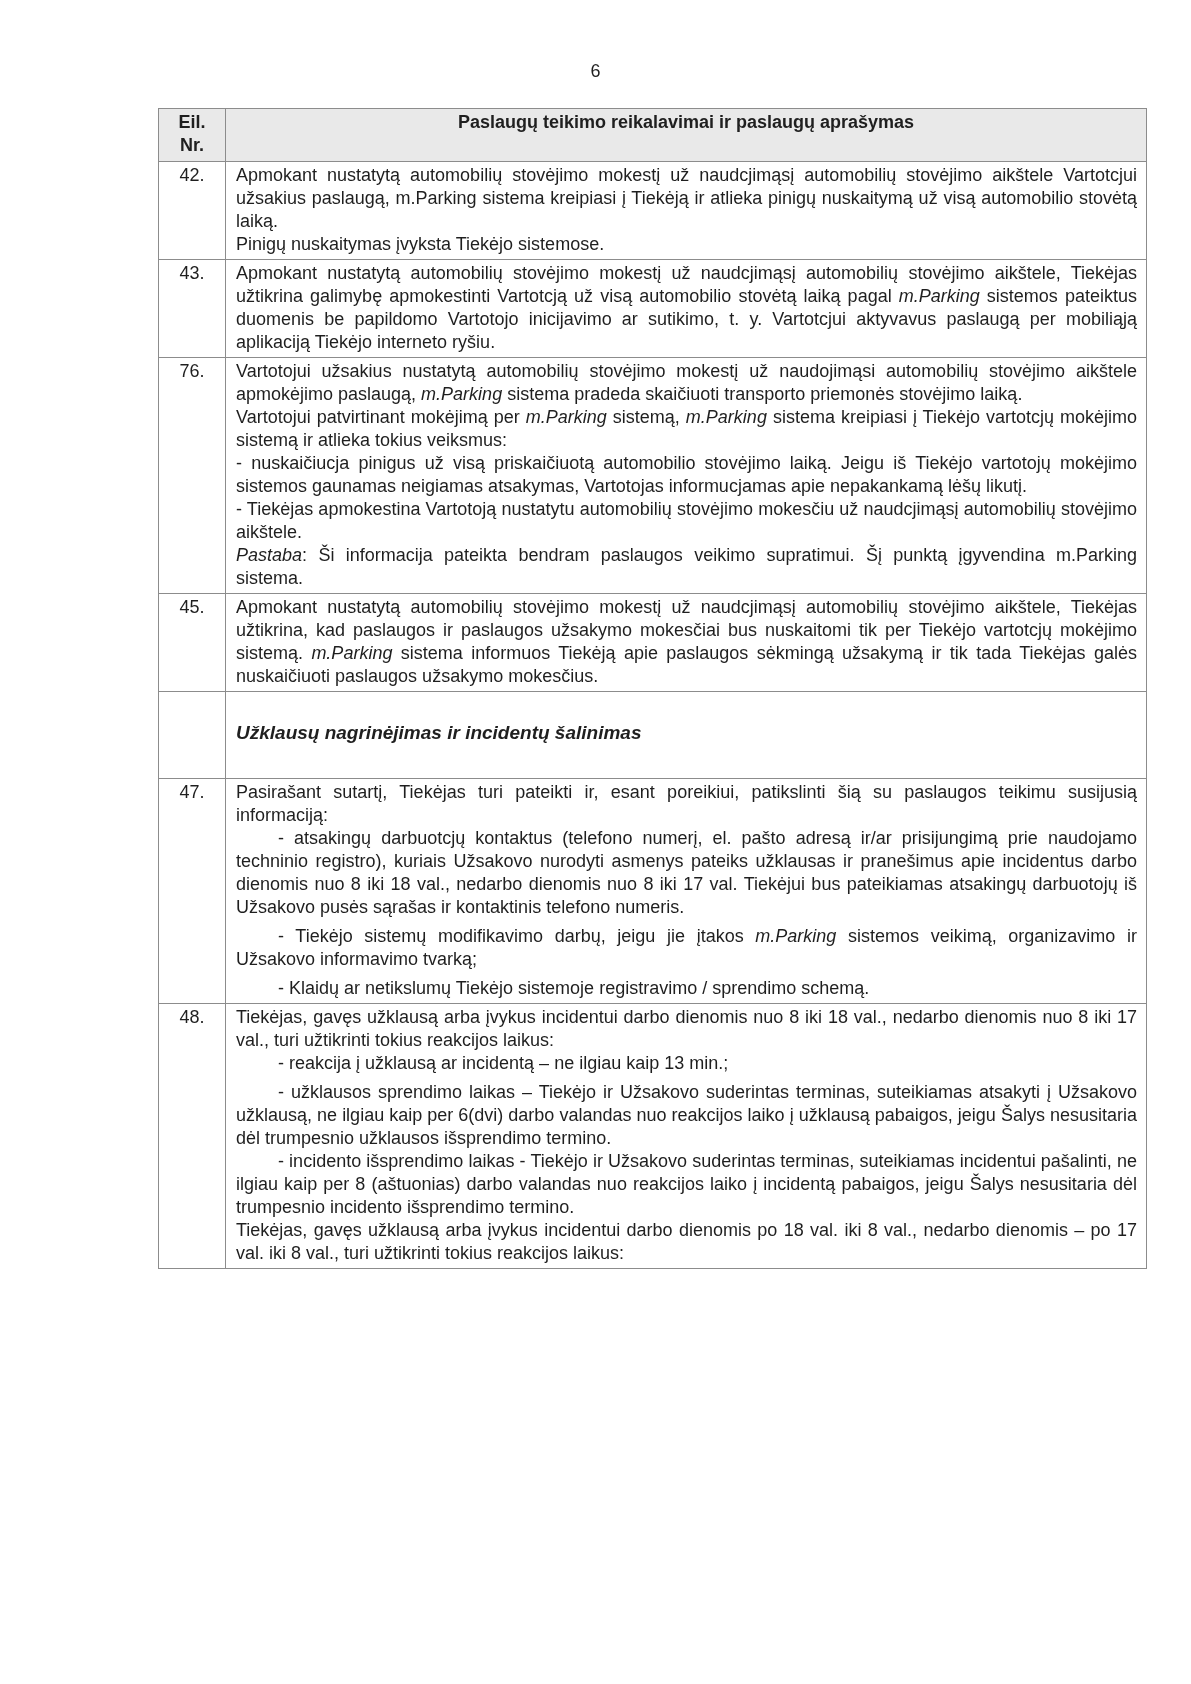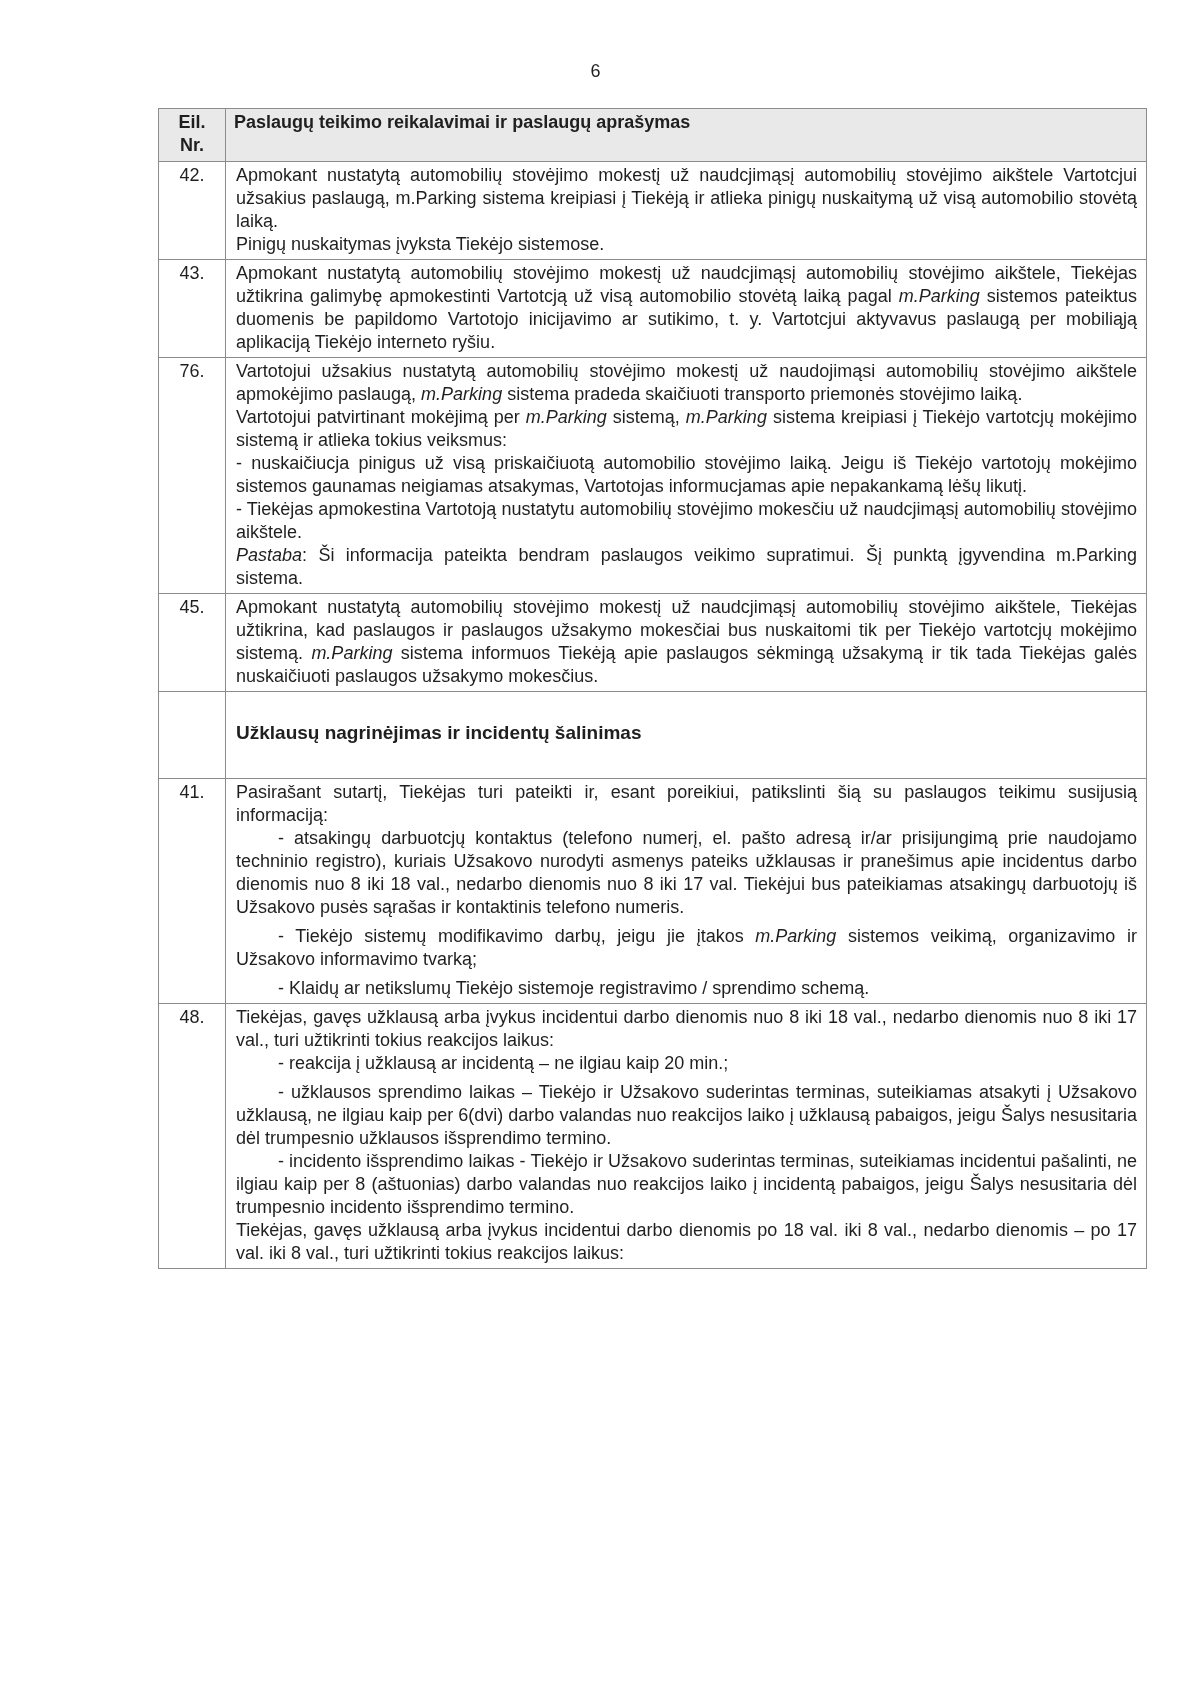--- a/index.html
+++ b/index.html
@@ -45,21 +45,21 @@
   col.c-content{width:921px;}
   th.h-num{
     background:var(--header-bg);
     font-weight:bold;
     text-align:center;
     padding:2px 4px 4px;
   }
   th.h-content{
     background:var(--header-bg);
     font-weight:bold;
-    text-align:left;
+    text-align:center;
     padding:2px 8px 4px;
   }
   th.h-num .line{display:block;text-align:center;}
   td.num{
     text-align:center;
     padding:2px 18px;
     font-size:18px;
   }
   td.content{
     padding:2px 9px 3px 10px;
@@ -69,20 +69,21 @@
     margin:0;
   }
   .para.indent{text-indent:42px;}
   .para.gap{margin-top:6px;}
   .para.underline{}
   .para.section{
     font-weight:bold;
     text-align:left;
     margin:27px 0 31px;
     font-size:19px;
+    font-style:italic;
   }
   .it{font-style:italic;}
 </style>
 </head>
 <body>
 
 <div class="page">
   <div class="page-number">6</div>
 
   <table class="doc-table">
@@ -129,33 +130,33 @@
             <div class="para"><span>Apmokant nustatytą automobilių stovėjimo mokestį už naudcjimąsį automobilių stovėjimo aikštele, Tiekėjas užtikrina, kad paslaugos ir paslaugos užsakymo mokesčiai bus nuskaitomi tik per Tiekėjo vartotcjų mokėjimo sistemą. </span><span class="it">m.Parking</span><span> sistema informuos Tiekėją apie paslaugos sėkmingą užsakymą ir tik tada Tiekėjas galės nuskaičiuoti paslaugos užsakymo mokesčius.</span></div>
           </td>
         </tr>
         <tr>
           <td class="num"></td>
           <td class="content">
             <div class="para section"><span>Užklausų nagrinėjimas ir incidentų šalinimas</span></div>
           </td>
         </tr>
         <tr>
-          <td class="num">41.</td>
+          <td class="num">47.</td>
           <td class="content">
             <div class="para"><span>Pasirašant sutartį, Tiekėjas turi pateikti ir, esant poreikiui, patikslinti šią su paslaugos teikimu susijusią informaciją:</span></div>
             <div class="para indent"><span>- atsakingų darbuotcjų kontaktus (telefono numerį, el. pašto adresą ir/ar prisijungimą prie naudojamo techninio registro), kuriais Užsakovo nurodyti asmenys pateiks užklausas ir pranešimus apie incidentus darbo dienomis nuo 8 iki 18 val., nedarbo dienomis nuo 8 iki 17 val. Tiekėjui bus pateikiamas atsakingų darbuotojų iš Užsakovo pusės sąrašas ir kontaktinis telefono numeris.</span></div>
             <div class="para indent gap"><span>- Tiekėjo sistemų modifikavimo darbų, jeigu jie įtakos </span><span class="it">m.Parking</span><span> sistemos veikimą, organizavimo ir Užsakovo informavimo tvarką;</span></div>
             <div class="para indent gap"><span>- Klaidų ar netikslumų Tiekėjo sistemoje registravimo / sprendimo schemą.</span></div>
           </td>
         </tr>
         <tr>
           <td class="num">48.</td>
           <td class="content">
             <div class="para"><span>Tiekėjas, gavęs užklausą arba įvykus incidentui darbo dienomis nuo 8 iki 18 val., nedarbo dienomis nuo 8 iki 17 val., turi užtikrinti tokius reakcijos laikus:</span></div>
-            <div class="para indent"><span>- reakcija į užklausą ar incidentą – ne ilgiau kaip 20 min.;</span></div>
+            <div class="para indent"><span>- reakcija į užklausą ar incidentą – ne ilgiau kaip 13 min.;</span></div>
             <div class="para indent gap"><span>- užklausos sprendimo laikas – Tiekėjo ir Užsakovo suderintas terminas, suteikiamas atsakyti į Užsakovo užklausą,  ne ilgiau kaip per 6(dvi) darbo valandas nuo reakcijos laiko į užklausą pabaigos, jeigu Šalys nesusitaria dėl trumpesnio užklausos išsprendimo termino.</span></div>
             <div class="para indent"><span>- incidento išsprendimo laikas - Tiekėjo ir Užsakovo suderintas terminas, suteikiamas incidentui pašalinti,  ne ilgiau kaip per 8 (aštuonias) darbo valandas nuo reakcijos laiko į incidentą pabaigos, jeigu Šalys nesusitaria dėl trumpesnio incidento išsprendimo termino.</span></div>
             <div class="para underline"><span>Tiekėjas, gavęs užklausą arba įvykus incidentui darbo dienomis po 18 val. iki 8 val., nedarbo dienomis – po 17 val. iki 8 val., turi užtikrinti tokius reakcijos laikus:</span></div>
           </td>
         </tr>
       </tbody>
   </table>
 </div>
 
 </body></html>

